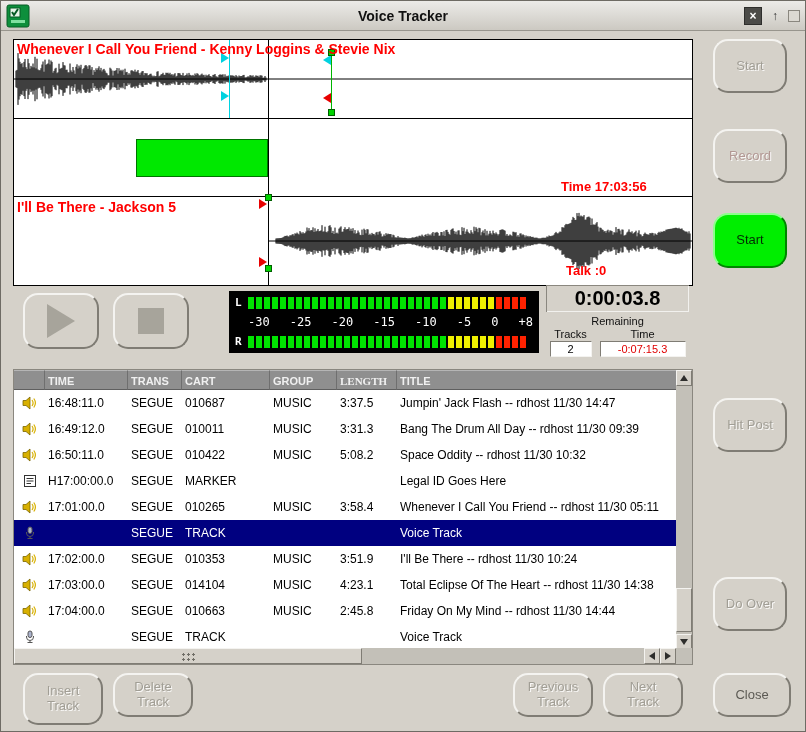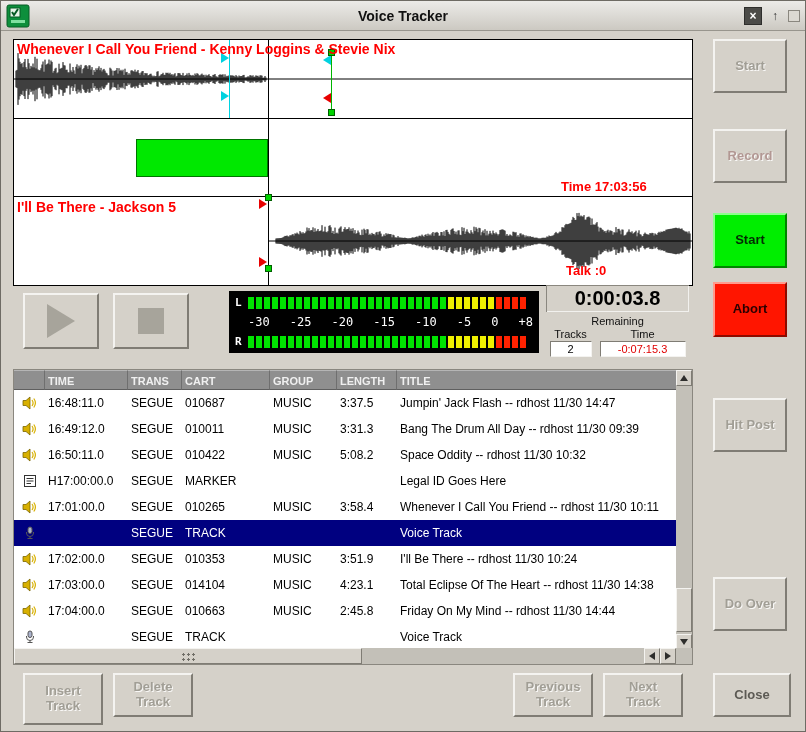--- a/index.html
+++ b/index.html
@@ -22,21 +22,21 @@
 
   
   .raised { background:#d5d1c9;
             border-top:2px solid #f4f3f0; border-left:2px solid #f4f3f0;
             border-bottom:2px solid #7f7c74; border-right:2px solid #7f7c74; }
   .sunkenbox { background:#fff;
             border-top:1px solid #7f7c74; border-left:1px solid #7f7c74;
             border-bottom:1px solid #f4f3f0; border-right:1px solid #f4f3f0; }
 
   .btn { position:absolute; display:flex; align-items:center; justify-content:center;
-         text-align:center; font-size:13px; font-weight:bold; color:#1a1a1a; line-height:1.15; }
+         text-align:center; font-size:13px; font-weight:normal; color:#1a1a1a; line-height:1.15;border-radius:15px; }
   .btn.disabled { color:#a19e95; text-shadow:1px 1px 0 rgba(255,255,255,.85); }
   .btn.rec-disabled { color:#b29793; text-shadow:1px 1px 0 rgba(255,255,255,.85); }
   .btn.go { background:#00ee00; border-top:2px solid #8cff8c; border-left:2px solid #8cff8c;
             border-bottom:2px solid #008500; border-right:2px solid #008500; color:#032b03; }
   .btn.danger { background:#ff1500; border-top:2px solid #ff9a8c; border-left:2px solid #ff9a8c;
             border-bottom:2px solid #8d0b00; border-right:2px solid #8d0b00; color:#2b0000; }
 
   
   .panes { position:absolute; left:12px; top:38px; width:680px; height:247px; }
   .pane { position:absolute; left:0; width:680px; background:#fff; border:1px solid #000; }
@@ -91,21 +91,21 @@
   .hc { border-right:1px solid #6f6f6f; border-top:1px solid #b5b5b5; border-bottom:1px solid #5f5f5f;
         padding:4px 3px 0 3px; overflow:hidden; white-space:nowrap; }
   .pbody { position:absolute; left:0; top:20px; right:16px; bottom:16px; background:#701a75; overflow:hidden; }
   .prow { display:flex; height:26px; align-items:center; font-size:12px; color:#000; background:#fff; }
   .prow.sel { background:#000080; color:#fff; }
   .c { padding:0 3px; white-space:nowrap; overflow:hidden; }
   .ci { width:31px; display:flex; justify-content:center; padding:0; }
   .ct { width:83px; } .cr { width:54px; } .cc { width:88px; } .cg { width:67px; }
   .cl { width:60px; } .cT { flex:1; }
   .hc.ci{width:31px;} .hc.ct{width:83px;} .hc.cr{width:54px;} .hc.cc{width:88px;}
-  .hc.cg{width:67px;} .hc.cl{width:60px;} .hc.cT{flex:1; border-right:none;}
+  .hc.cg{width:67px;} .hc.cl{width:60px;font-family:Liberation Serif, serif;} .hc.cT{flex:1; border-right:none;}
 
   
   .vscroll { position:absolute; right:0; top:0; width:16px; height:280px; background:#c3c0b8; }
   .hscroll { position:absolute; left:0; bottom:0; height:16px; right:16px; background:#c3c0b8; }
   .corner { position:absolute; right:0; bottom:0; width:16px; height:16px; background:#c3c0b8; }
   .sb-btn { position:absolute; width:16px; height:16px; background:#d5d1c9;
             border-top:1px solid #f4f3f0; border-left:1px solid #f4f3f0;
             border-bottom:1px solid #7f7c74; border-right:1px solid #7f7c74;
             display:flex; align-items:center; justify-content:center; }
   .arr { width:0; height:0; }
@@ -293,21 +293,20 @@
       <div class="col">
         <span>Time</span>
         <div class="val time sunkenbox">-0:07:15.3</div>
       </div>
     </div>
   </div>
 
   <div class="btn raised disabled" style="left:712px; top:38px; width:74px; height:54px;">Start</div>
   <div class="btn raised rec-disabled" style="left:712px; top:128px; width:74px; height:54px;">Record</div>
   <div class="btn go" style="left:712px; top:212px; width:74px; height:55px;">Start</div>
-  <div class="btn danger" style="left:712px; top:281px; width:74px; height:55px;">Abort</div>
   <div class="btn raised disabled" style="left:712px; top:397px; width:74px; height:54px;">Hit Post</div>
   <div class="btn raised disabled" style="left:712px; top:576px; width:74px; height:54px;">Do Over</div>
 
   <div id="playlist">
     <div class="phead">
       <div class="hc ci"></div>
       <div class="hc ct">TIME</div>
       <div class="hc cr">TRANS</div>
       <div class="hc cc">CART</div>
       <div class="hc cg">GROUP</div>
@@ -378,21 +377,21 @@
             <svg width="15" height="14" viewBox="0 0 15 14">
               <polygon points="1,4.5 4,4.5 8,1 8,13 4,9.5 1,9.5" fill="#d8b000" stroke="#7a6400" stroke-width="0.8"></polygon>
               <path d="M10,4 Q12.2,7 10,10 M11.8,2.5 Q15,7 11.8,11.5" fill="none" stroke="#d8b000" stroke-width="1.2"></path>
             </svg>
           </div>
           <div class="c ct">17:01:00.0</div>
           <div class="c cr">SEGUE</div>
           <div class="c cc">010265</div>
           <div class="c cg">MUSIC</div>
           <div class="c cl">3:58.4</div>
-          <div class="c cT">Whenever I Call You Friend -- rdhost 11/30 10:11</div>
+          <div class="c cT">Whenever I Call You Friend -- rdhost 11/30 05:11</div>
         </div>
         <div class="prow sel">
           <div class="c ci">
             <svg width="14" height="14" viewBox="0 0 14 14">
               <rect x="5" y="1" width="4" height="6.5" rx="2" fill="#aab2cc" stroke="#555"></rect>
               <path d="M3.5,6 v1 a3.5,3.5 0 0 0 7,0 v-1" fill="none" stroke="#555"></path>
               <line x1="7" y1="10.5" x2="7" y2="12.5" stroke="#555"></line>
               <line x1="4.5" y1="12.5" x2="9.5" y2="12.5" stroke="#555"></line>
             </svg>
           </div>

